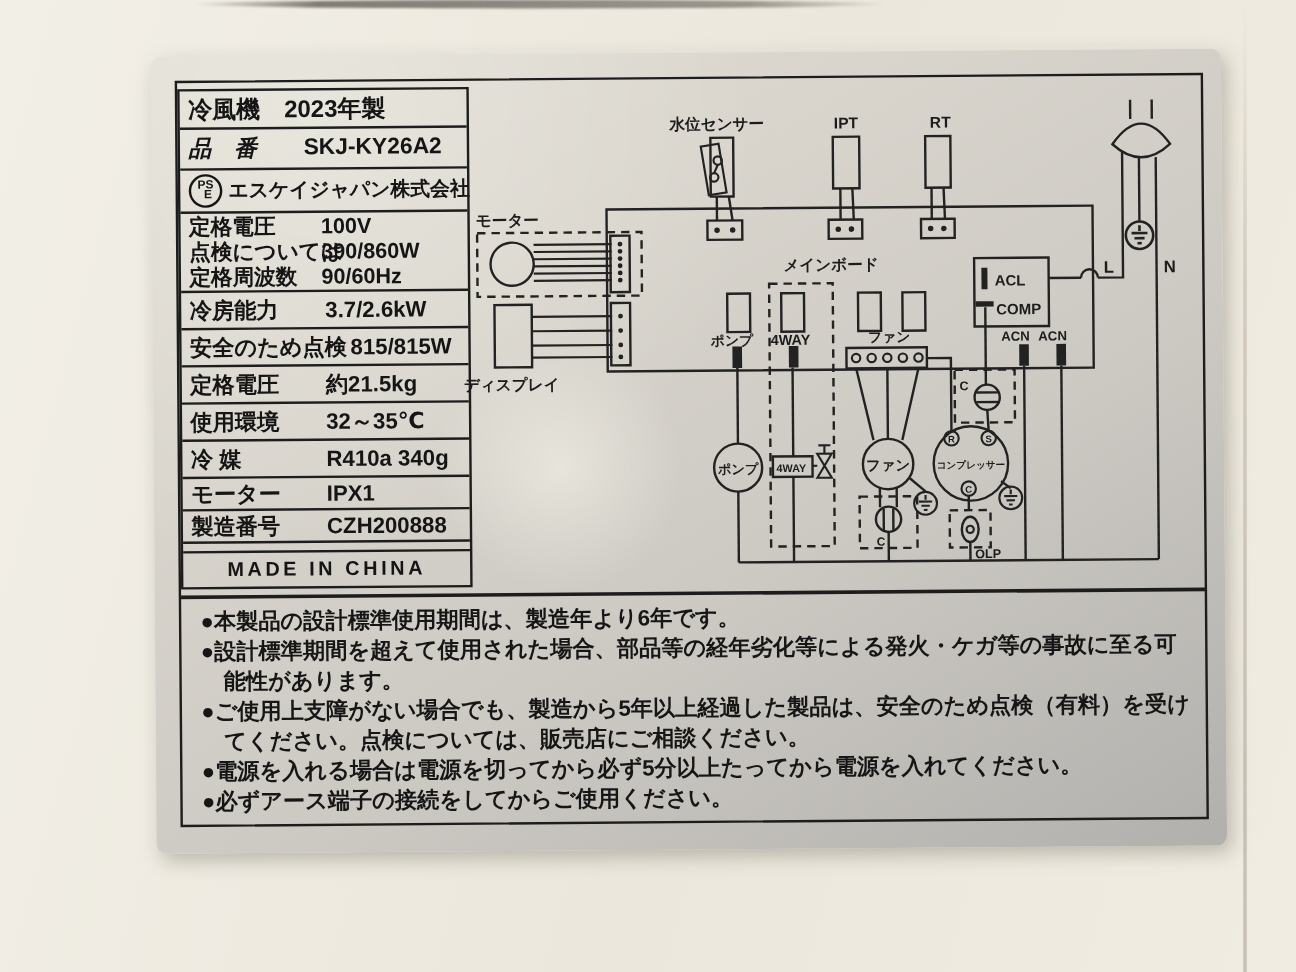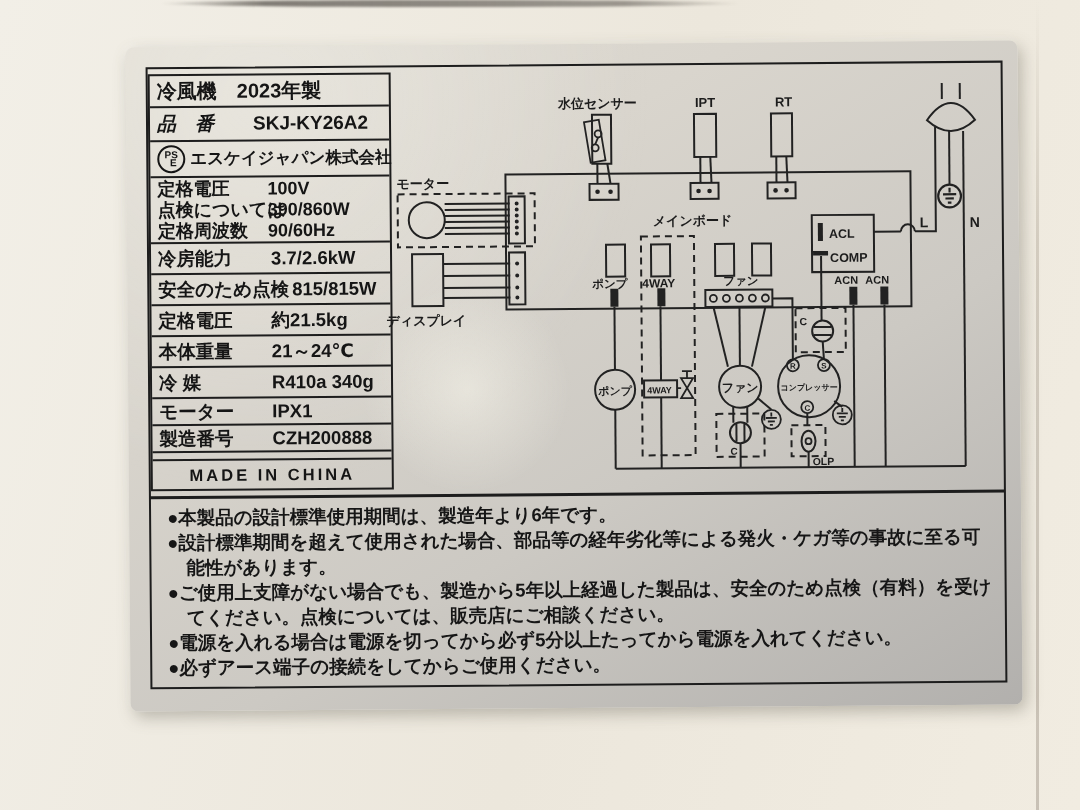--- a/index.html
+++ b/index.html
@@ -123,22 +123,22 @@
         </div>
         <div class="trow r-spec">
           <span class="tlabel">安全のため点検</span>
           <span>815/815W</span>
         </div>
         <div class="trow r-spec">
           <span class="tlabel">定格電圧</span>
           <span>約21.5kg</span>
         </div>
         <div class="trow r-spec">
-          <span class="tlabel">本体重量</span>
-          <span>21～24℃</span>
+          <span class="tlabel">使用環境</span>
+          <span>32～35℃</span>
         </div>
         <div class="trow r-spec">
           <span class="tlabel">冷 媒</span>
           <span>R410a 340g</span>
         </div>
         <div class="trow r-spec r-spec-s">
           <span class="tlabel">モーター</span>
           <span>IPX1</span>
         </div>
         <div class="trow r-spec r-spec-s">

